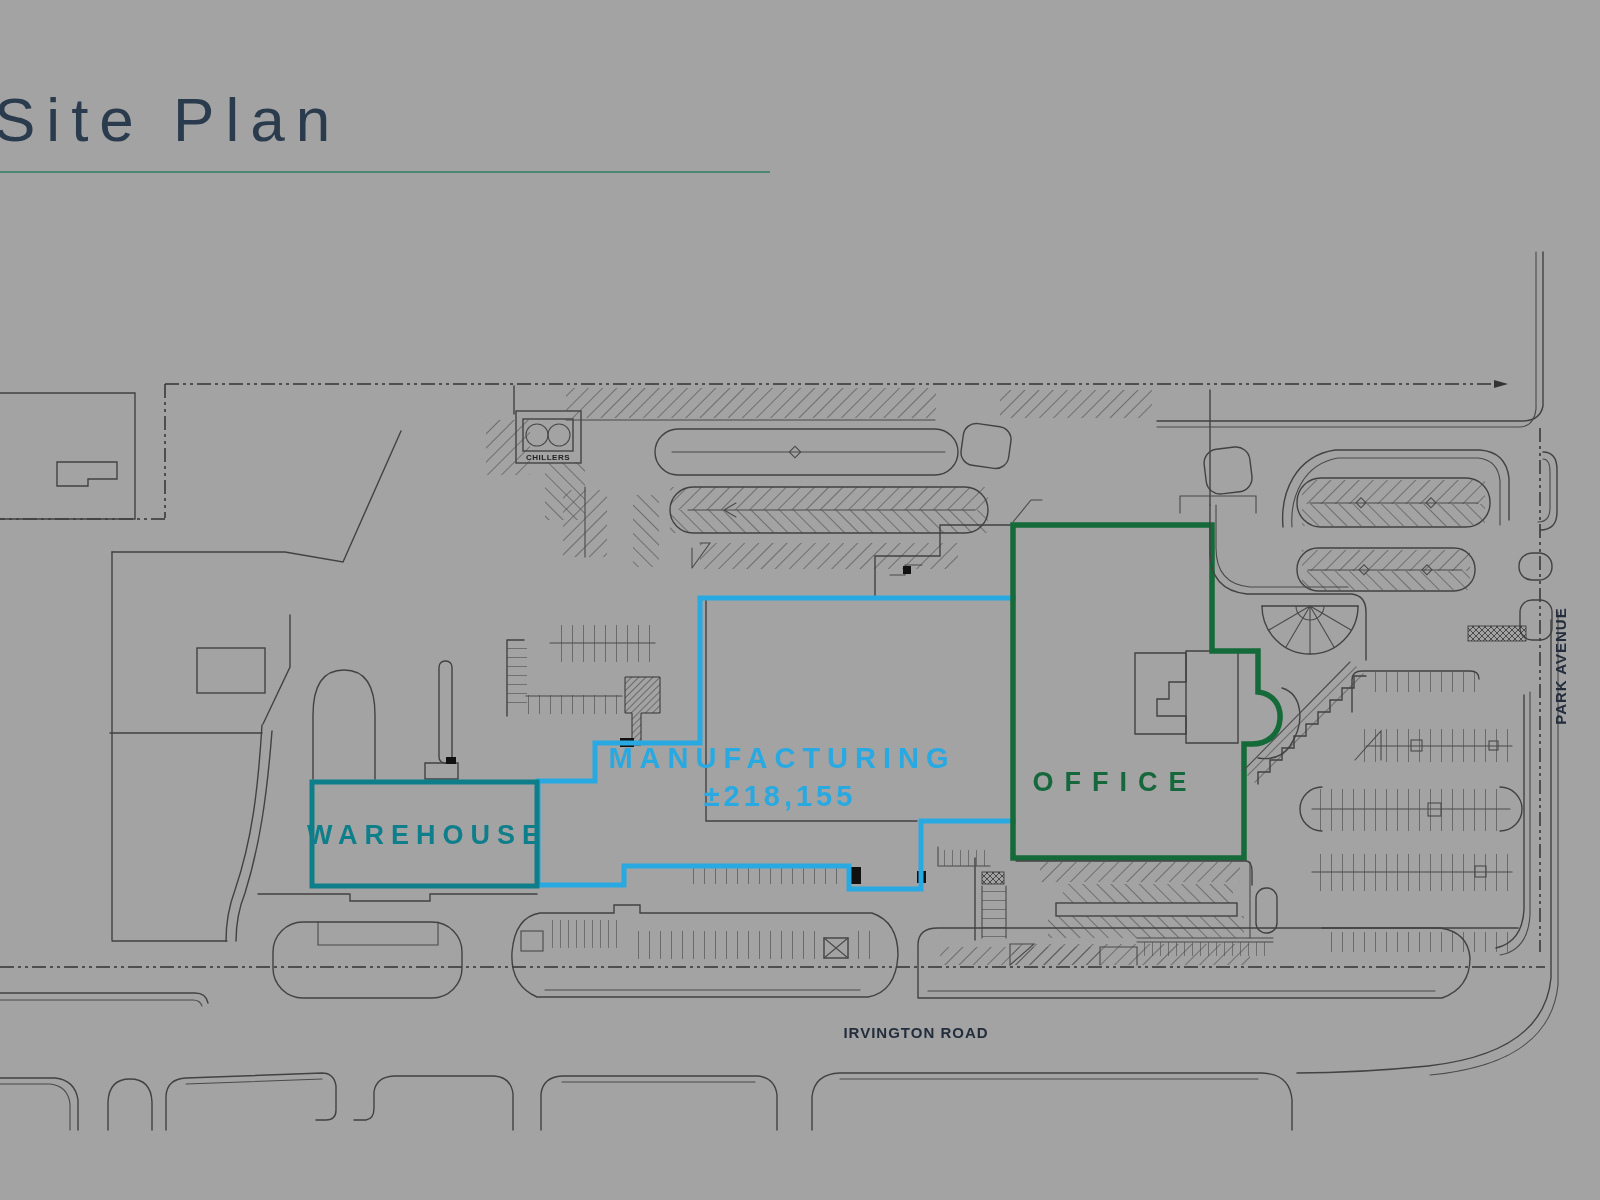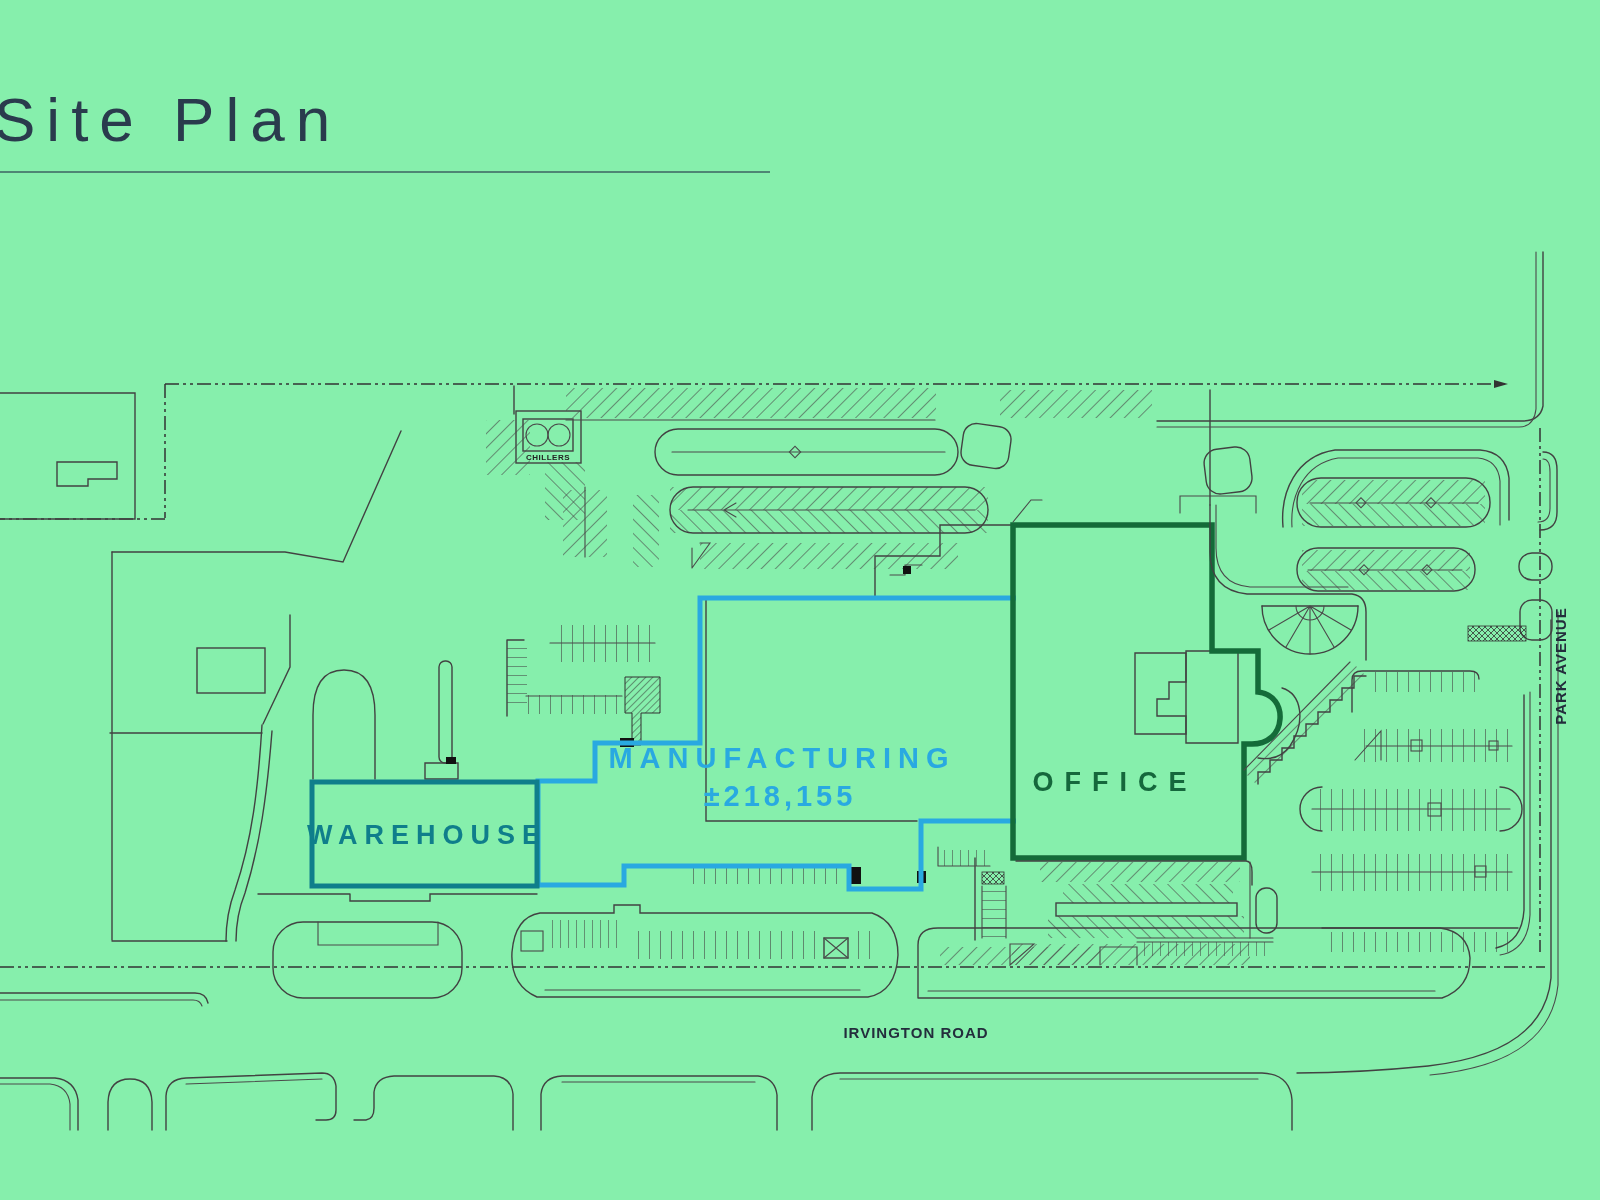--- a/index.html
+++ b/index.html
@@ -1,16 +1,16 @@
 <!DOCTYPE html>
 <html><head>
 <meta charset="utf-8">
 <style>
   html,body{margin:0;padding:0;background:#fff;}
-  .page{position:relative;width:1600px;height:1200px;background:#86efac;overflow:hidden;
+  .page{position:relative;width:1600px;height:1200px;background:#a3a3a3;overflow:hidden;
         font-family:"Liberation Sans",sans-serif;}
   .title{position:absolute;left:-6px;top:84px;font-size:62px;letter-spacing:11px;
          color:#2a3b4d;font-weight:400;}
   .title-underline{position:absolute;left:0;top:171px;width:770px;height:2px;background:#4e8674;}
   svg{position:absolute;left:0;top:0;}
   .ln{fill:none;stroke:#424242;stroke-width:1.4;stroke-linecap:round;}
   .ln2{fill:none;stroke:#4a4a4a;stroke-width:1.1;stroke-linecap:round;}
   .dd{fill:none;stroke:#333;stroke-width:1.5;stroke-dasharray:14 4 3 4 3 4;}
   .blk{fill:#111;stroke:none;}
   .wh-stroke{fill:none;stroke:#0f7e8b;stroke-width:5;}

